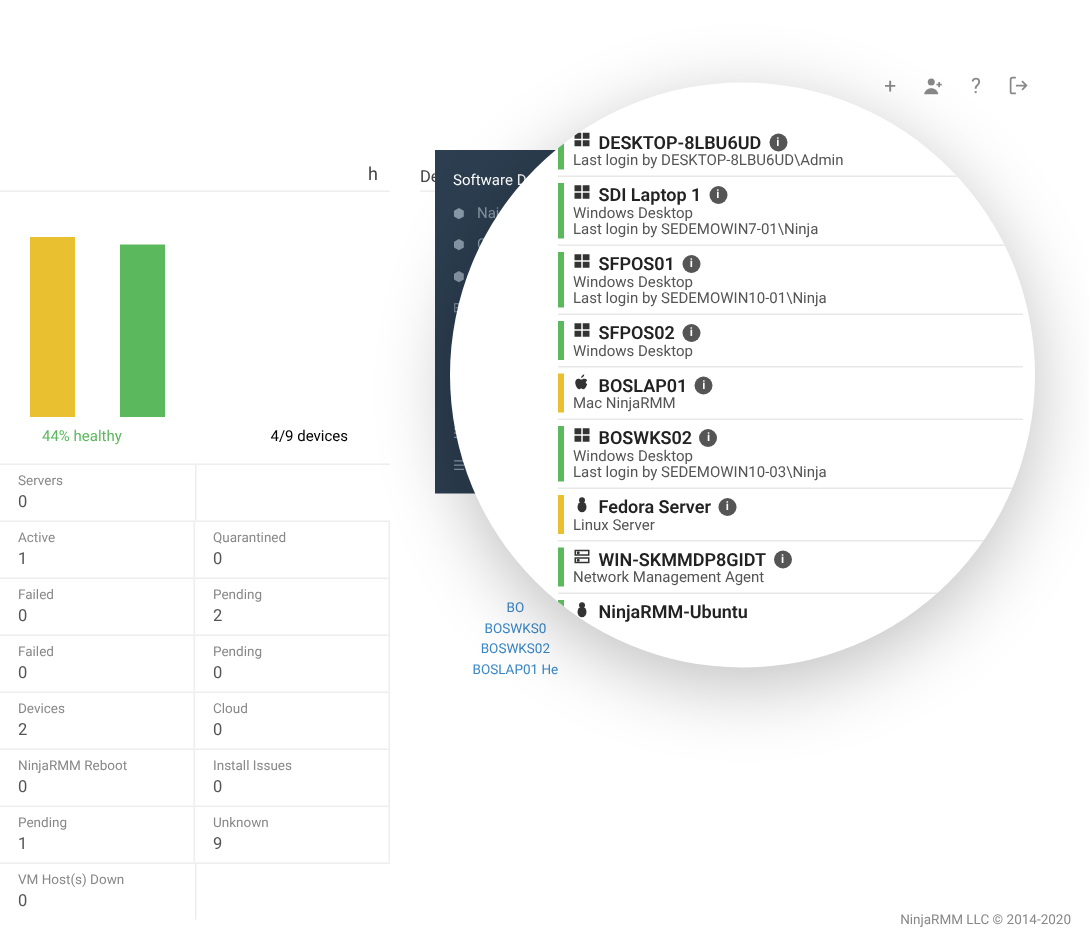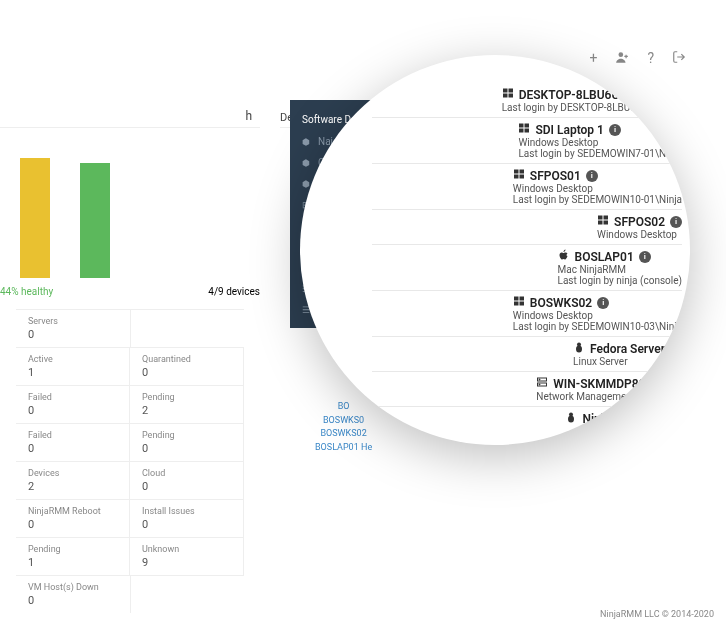--- a/index.html
+++ b/index.html
@@ -9,24 +9,24 @@
 .dashboard { position: absolute; top: 0; left: 0; right: 0; bottom: 0; padding: 0; }
 .topbar { position: absolute; top: 50px; right: 40px; display: flex; gap: 18px; color: #888; }
 .topbar-icon { font-size: 14px; cursor: pointer; }
 
 .main-area { position: absolute; top: 105px; left: 0; width: 260px; }
 .panel-header { font-size: 12px; color: #444; padding: 4px 8px; border-bottom: 1px solid #eee; text-align: right; }
 .chart-area { height: 150px; position: relative; padding: 10px 20px 0 20px; display: flex; align-items: flex-end; gap: 30px; }
 .bar { width: 30px; }
 .bar.yellow { background: #e9c130; height: 120px; }
 .bar.green { background: #5cb85c; height: 115px; }
-.chart-footer { display: flex; justify-content: space-between; padding: 8px 0; font-size: 10px; gap: 40px; }
+.chart-footer { display: flex; justify-content: space-between; padding: 8px 28px; font-size: 10px; gap: 40px; }
 .chart-footer .healthy { color: #5cb85c; }
 
-.stats-grid { padding: 4px 16px; font-size: 9px; color: #777; }
+.stats-grid { padding: 4px 0; font-size: 9px; color: #777; }
 .stats-row { display: flex; }
 .stat-cell { flex: 1; padding: 6px 12px; border-top: 1px solid #eee; border-right: 1px solid #eee; }
 .stat-label { font-size: 9px; color: #888; }
 .stat-value { font-size: 11px; color: #555; margin-top: 2px; }
 
 .devices-panel { position: absolute; top: 108px; left: 280px; width: 200px; }
 .devices-panel .hdr { font-size: 11px; color: #444; padding: 3px 0; border-bottom: 1px solid #eee; }
 
 
 .dark-sidebar { position: absolute; top: 100px; left: 290px; width: 200px; background: #2c3e50; color: #aaa; font-size: 10px; padding: 8px 0; }
@@ -34,21 +34,21 @@
 .dark-sidebar .item { padding: 5px 12px; color: #8a9aaa; display: flex; align-items: center; gap: 6px; }
 .dark-sidebar .item .ic { width: 10px; font-size: 9px; }
 
 .blue-links { position: absolute; top: 400px; left: 315px; font-size: 9px; color: #3a87c7; line-height: 1.5; text-align: center; }
 
 .footer { position: absolute; bottom: 8px; right: 12px; font-size: 9px; color: #888; margin-top: 36px; }
 
 
 .magnifier { position: absolute; top: 55px; left: 300px; width: 390px; height: 390px; border-radius: 50%; background: #fff; box-shadow: 0 12px 50px rgba(0,0,0,0.25); overflow: hidden; }
 .magnifier-inner { position: absolute; top: 30px; left: 72px; width: 310px; }
-.device-row { display: flex; align-items: flex-end; padding: 2px 0; flex-direction: column; }
+.device-row { display: flex; align-items: flex-start; padding: 2px 0; }
 .status-bar { width: 4px; align-self: stretch; margin-right: 6px; flex-shrink: 0; }
 .status-bar.green { background: #5cb85c; }
 .status-bar.yellow { background: #e9c130; }
 .device-info { flex: 1; min-width: 0; }
 .device-name-line { display: flex; align-items: center; gap: 5px; font-size: 12px; color: #222; font-weight: 600; }
 .device-name-line .os-icon { width: 12px; font-size: 11px; color: #333; }
 .device-name-line .info-icon { width: 12px; height: 12px; border-radius: 50%; background: #555; color: #fff; font-size: 8px; display: inline-flex; align-items: center; justify-content: center; }
 .device-type { font-size: 10px; color: #555; }
 .device-login { font-size: 10px; color: #555; }
 .divider { height: 1px; background: #e8e8e8; margin: 2px 0; }
@@ -301,21 +301,20 @@
         <div class="device-info">
           <div class="device-name-line">
             <span class="os-icon"><svg width="12" height="12" viewBox="0 0 24 24" fill="#333">
                 <path d="M17 13c0-3 2-4 2-4-1-2-3-2-4-2-2 0-3 1-4 1s-2-1-4-1c-2 0-4 2-4 5 0 4 3 9 5 9 1 0 2-1 3-1s2 1 3 1c2 0 4-4 5-7-2-1-2-1-2-1z"></path>
                 <path d="M14 4c1-1 1-3 1-3-1 0-2 1-3 2-1 1-1 2-1 3 1 0 2-1 3-2z"></path>
               </svg></span>
             <span>BOSLAP01</span>
             <span class="info-icon">i</span>
           </div>
           <div class="device-type">Mac NinjaRMM</div>
-          <div class="device-login">Last login by ninja (console)</div>
         </div>
       </div>
       <div class="divider"></div>
       <div class="device-row">
         <div class="status-bar green"></div>
         <div class="device-info">
           <div class="device-name-line">
             <span class="os-icon"><svg width="12" height="12" viewBox="0 0 24 24" fill="#333">
                 <rect x="2" y="3" width="9" height="8"></rect>
                 <rect x="13" y="3" width="9" height="8"></rect>

